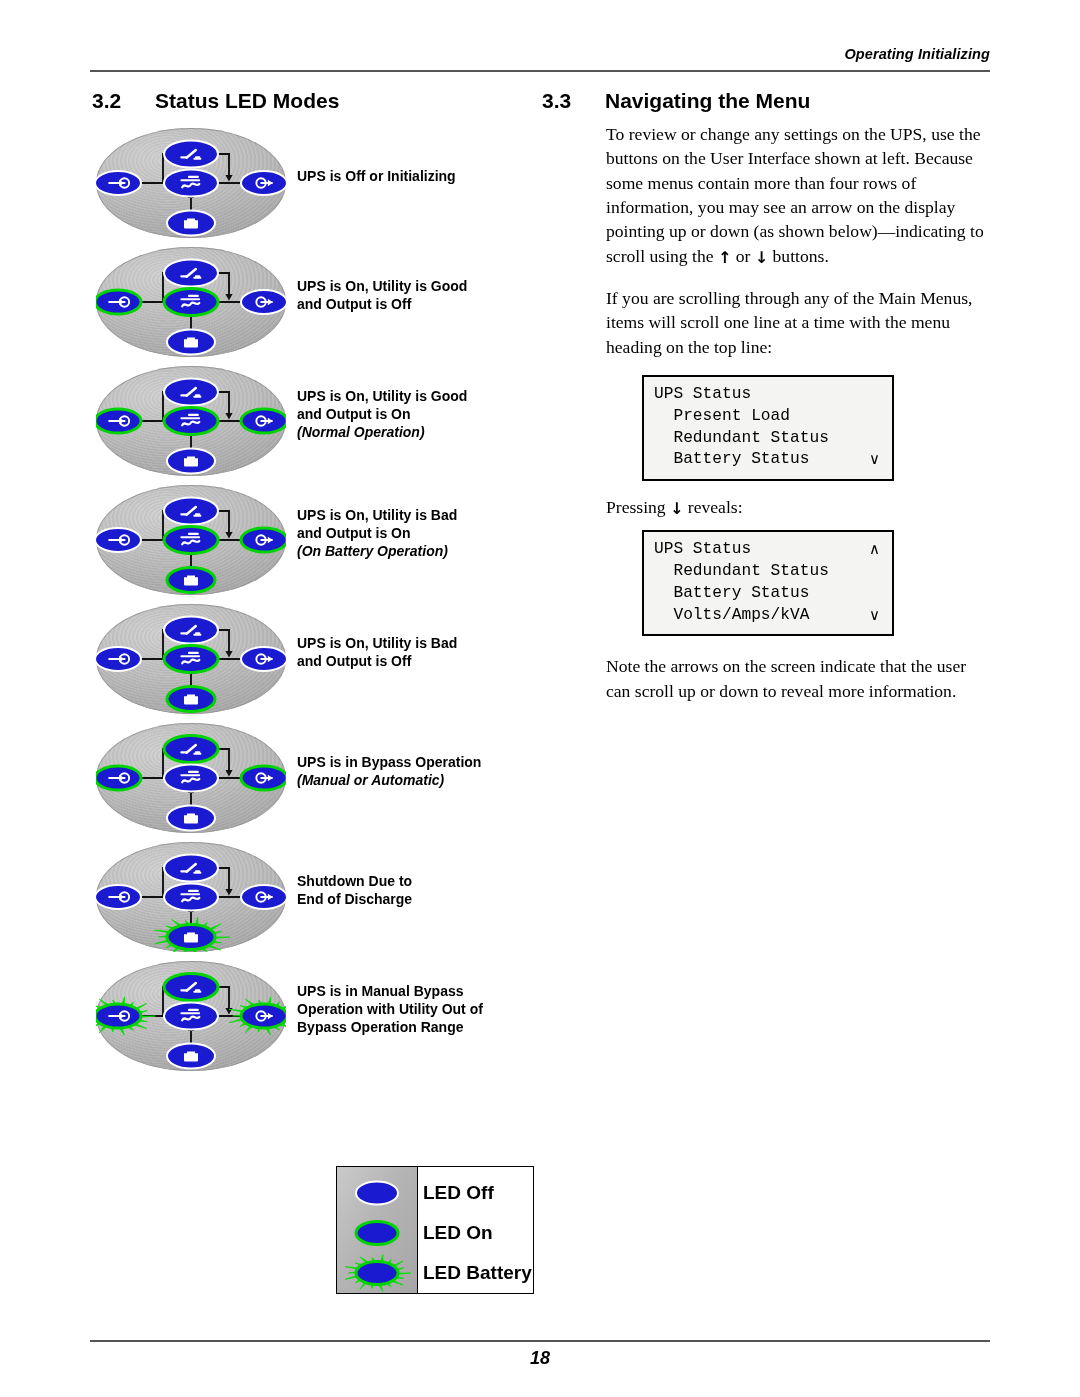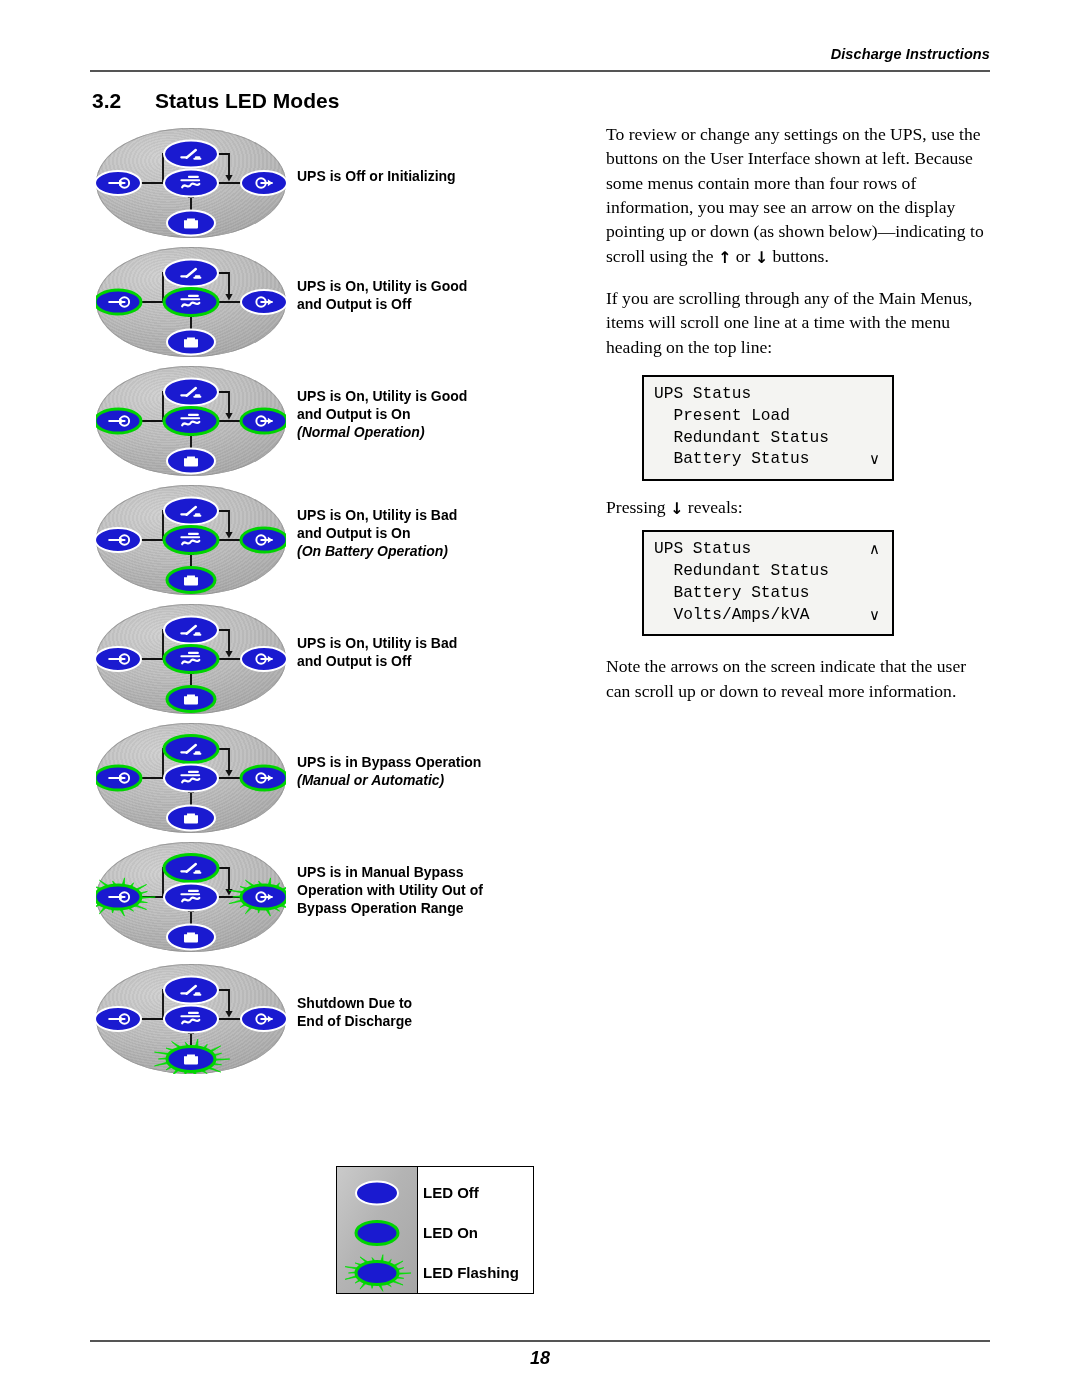--- a/index.html
+++ b/index.html
@@ -48,21 +48,21 @@
   .lbl.p2{top:31px;}
   .lbl.p1{top:40px;}
 
   
   .legend{position:absolute;left:336px;top:1166px;width:198px;height:128px;
           border:1.5px solid #000;background:#fff;box-sizing:border-box;}
   .legend .swatchcol{position:absolute;left:0;top:0;width:80px;height:100%;
           background:linear-gradient(120deg,#cacaca,#b4b4b4 45%,#a6a6a6);
           border-right:1.5px solid #000;}
   .legend .lrow{position:absolute;left:86px;width:110px;height:40px;line-height:40px;
-          font-family:"Liberation Sans",sans-serif;font-weight:bold;font-size:15px;}
+          font-family:"Liberation Sans",sans-serif;font-weight:bold;font-size:19px;}
   .legend .lswatch{position:absolute;left:0;width:80px;height:40px;}
   #lg0{top:6px;} #lg1{top:46px;} #lg2{top:86px;}
 
   
   .rcol{position:absolute;left:606px;top:122px;width:384px;}
   .para{font-family:"Liberation Serif",serif;font-size:17.6px;line-height:1.385;
         margin:0 0 17px 0;text-align:left;}
   .para.tight{margin-bottom:16px;}
 
   .arrow-g{font-family:"DejaVu Sans",sans-serif;font-size:16px;font-weight:bold;
@@ -78,25 +78,28 @@
        line-height:1.345;white-space:pre;position:relative;}
   .lcd .line .car{position:absolute;right:2px;top:0;font-family:"DejaVu Sans",sans-serif;font-size:15px;}
 
   .press{font-family:"Liberation Serif",serif;font-size:17.6px;margin:16px 0 12px 0;}
 </style>
 </head>
 <body>
 
 <div class="page">
 
-  <div class="hdr-text">Discharge Instructions</div>
+  <div class="hdr-text">Operating Initializing</div>
   <div class="hdr-rule"></div>
 
   <div class="sec" id="sec32">
     <span class="num">3.2</span><span>Status LED Modes</span>
+  </div>
+  <div class="sec" id="sec33">
+    <span class="num">3.3</span><span>Navigating the Menu</span>
   </div>
 
   <div class="led-col" id="led-col">
       <div class="row">
         <div class="oval"></div>
         <div class="diag"><svg width="190" height="110" viewBox="0 0 190 110" xmlns="http://www.w3.org/2000/svg">
             <g stroke="#111" stroke-width="1.9" fill="none" stroke-linecap="butt">
     <path d="M31 55 H 67"></path>
     <path d="M67 55 V 26 H 78"></path>
     <path d="M112 26 H 133 V 47"></path>
@@ -517,20 +520,112 @@
               <g transform="translate(95,95) scale(0.92)">
                 <g fill="#fff" stroke="none">
                   <path d="M-7.6 -3.0 h3.3 v-1.9 h8.6 v1.9 h3.3 v8.0 a1.1 1.1 0 0 1 -1.1 1.1 h-13 a1.1 1.1 0 0 1 -1.1 -1.1 z"></path>
                 </g>
               </g>
             </g>
           </svg></div>
         <div class="lbl p2">
           <span style="display: block;">UPS is in Bypass Operation</span>
           <span class="it">(Manual or Automatic)</span>
+        </div>
+      </div>
+      <div class="row">
+        <div class="oval"></div>
+        <div class="diag"><svg width="190" height="110" viewBox="0 0 190 110" xmlns="http://www.w3.org/2000/svg">
+            <g stroke="#111" stroke-width="1.9" fill="none" stroke-linecap="butt">
+    <path d="M31 55 H 67"></path>
+    <path d="M67 55 V 26 H 78"></path>
+    <path d="M112 26 H 133 V 47"></path>
+    <path d="M114 55 H 154"></path>
+    <path d="M95 70 V 83"></path>
+  </g>
+  <g fill="#111" stroke="none">
+    <path d="M78 22.4 L 84.4 26 L 78 29.6 Z"></path>
+    <path d="M129.4 47 L 133 53.4 L 136.6 47 Z"></path>
+    <path d="M154 51.4 L 160.4 55 L 154 58.6 Z"></path>
+    <path d="M91.6 70 L 95 64.2 L 98.4 70 Z"></path>
+    <path d="M91.6 83 L 95 88.8 L 98.4 83 Z"></path>
+  </g>
+            <g>
+              <ellipse cx="95" cy="26" rx="27" ry="13.5" fill="#1a1ad0" stroke="#ffffff" stroke-width="2"></ellipse>
+              <g transform="translate(95,26) scale(0.92)">
+                <g stroke="#fff" fill="none" stroke-linecap="round">
+                  <path d="M-10.5 3.6 L -4.6 3.6" stroke-width="2.4"></path>
+                  <path d="M-4.8 4.0 L 5.2 -4.4" stroke-width="2.7"></path>
+                  <path d="M5.4 3.6 L 9.0 3.6" stroke-width="2.4"></path>
+                  <path d="M3.6 5.2 L 10.2 5.2" stroke-width="2.2"></path>
+                </g>
+              </g>
+            </g>
+            <g>
+              <ellipse cx="22" cy="55" rx="23" ry="12" fill="#1a1ad0" stroke="#ffffff" stroke-width="2"></ellipse>
+              <g transform="translate(22,55) scale(0.92)">
+                <g stroke="#fff" stroke-width="2.1" fill="none" stroke-linecap="round">
+                  <circle cx="7.0" cy="0" r="5.1"></circle>
+                  <path d="M-9.6 0 H 7.2"></path>
+                  <path d="M1.4 -3.4 L 6.6 0 L 1.4 3.4 Z" fill="#fff" stroke="none"></path>
+                </g>
+              </g>
+            </g>
+            <g>
+              <ellipse cx="95" cy="55" rx="27" ry="13.5" fill="#1a1ad0" stroke="#ffffff" stroke-width="2"></ellipse>
+              <g transform="translate(95,55) scale(0.92)">
+                <g stroke="#fff" fill="none" stroke-linecap="round">
+                  <path d="M-10.4 -3.0 L 8.8 -3.0" stroke-width="2.3"></path>
+                  <path d="M-2.2 -6.6 L 7.4 -6.6" stroke-width="2.3"></path>
+                  <path d="M-9.6 4.6 C -6.6 -1.0, -3.4 7.2, -0.4 2.2 C 2.4 -2.4, 5.6 5.0, 9.0 1.0" stroke-width="2.4"></path>
+                </g>
+              </g>
+            </g>
+            <g>
+              <ellipse cx="168" cy="55" rx="23" ry="12" fill="#1a1ad0" stroke="#ffffff" stroke-width="2"></ellipse>
+              <g transform="translate(168,55) scale(0.92)">
+                <g stroke="#fff" stroke-width="2.1" fill="none" stroke-linecap="round">
+                  <circle cx="-3.2" cy="0" r="5.1"></circle>
+                  <path d="M-3.0 0 H 8.6"></path>
+                  <path d="M4.2 -3.4 L 9.4 0 L 4.2 3.4 Z" fill="#fff" stroke="none"></path>
+                </g>
+              </g>
+            </g>
+            <g>
+              <path d="M117.56 95.00 L133.88 95.00 L117.35 96.59 Z" fill="#00e000" stroke="#00e000" stroke-width="0.7"></path>
+              <path d="M116.20 99.02 L125.67 100.81 L114.96 100.48 Z" fill="#00e000" stroke="#00e000" stroke-width="0.7"></path>
+              <path d="M112.28 102.55 L124.78 108.02 L110.15 103.70 Z" fill="#00e000" stroke="#00e000" stroke-width="0.7"></path>
+              <path d="M106.28 105.18 L111.32 109.72 L103.52 105.88 Z" fill="#00e000" stroke="#00e000" stroke-width="0.7"></path>
+              <path d="M98.92 106.57 L101.75 114.94 L95.87 106.74 Z" fill="#00e000" stroke="#00e000" stroke-width="0.7"></path>
+              <path d="M91.08 106.57 L89.33 111.74 L88.10 106.19 Z" fill="#00e000" stroke="#00e000" stroke-width="0.7"></path>
+              <path d="M83.72 105.18 L75.56 112.54 L81.17 104.28 Z" fill="#00e000" stroke="#00e000" stroke-width="0.7"></path>
+              <path d="M77.72 102.55 L70.00 105.93 L75.91 101.26 Z" fill="#00e000" stroke="#00e000" stroke-width="0.7"></path>
+              <path d="M73.80 99.02 L58.46 101.93 L72.95 97.48 Z" fill="#00e000" stroke="#00e000" stroke-width="0.7"></path>
+              <path d="M72.44 95.00 L62.36 95.00 L72.65 93.41 Z" fill="#00e000" stroke="#00e000" stroke-width="0.7"></path>
+              <path d="M73.80 90.98 L58.46 88.07 L75.04 89.52 Z" fill="#00e000" stroke="#00e000" stroke-width="0.7"></path>
+              <path d="M77.72 87.45 L70.00 84.07 L79.85 86.30 Z" fill="#00e000" stroke="#00e000" stroke-width="0.7"></path>
+              <path d="M83.72 84.82 L75.56 77.46 L86.48 84.12 Z" fill="#00e000" stroke="#00e000" stroke-width="0.7"></path>
+              <path d="M91.08 83.43 L89.33 78.26 L94.13 83.26 Z" fill="#00e000" stroke="#00e000" stroke-width="0.7"></path>
+              <path d="M98.92 83.43 L101.75 75.06 L101.90 83.81 Z" fill="#00e000" stroke="#00e000" stroke-width="0.7"></path>
+              <path d="M106.28 84.82 L111.32 80.28 L108.83 85.72 Z" fill="#00e000" stroke="#00e000" stroke-width="0.7"></path>
+              <path d="M112.28 87.45 L124.78 81.98 L114.09 88.74 Z" fill="#00e000" stroke="#00e000" stroke-width="0.7"></path>
+              <path d="M116.20 90.98 L125.67 89.19 L117.05 92.52 Z" fill="#00e000" stroke="#00e000" stroke-width="0.7"></path>
+            </g>
+            <g>
+              <ellipse cx="95" cy="95" rx="24" ry="12.5" fill="#1a1ad0" stroke="#00d400" stroke-width="3"></ellipse>
+              <g transform="translate(95,95) scale(0.92)">
+                <g fill="#fff" stroke="none">
+                  <path d="M-7.6 -3.0 h3.3 v-1.9 h8.6 v1.9 h3.3 v8.0 a1.1 1.1 0 0 1 -1.1 1.1 h-13 a1.1 1.1 0 0 1 -1.1 -1.1 z"></path>
+                </g>
+              </g>
+            </g>
+          </svg></div>
+        <div class="lbl p2">
+          <span style="display: block;">Shutdown Due to</span>
+          <span style="display: block;">End of Discharge</span>
         </div>
       </div>
       <div class="row tall">
         <div class="oval"></div>
         <div class="diag"><svg width="190" height="110" viewBox="0 0 190 110" xmlns="http://www.w3.org/2000/svg">
             <g stroke="#111" stroke-width="1.9" fill="none" stroke-linecap="butt">
     <path d="M31 55 H 67"></path>
     <path d="M67 55 V 26 H 78"></path>
     <path d="M112 26 H 133 V 47"></path>
     <path d="M114 55 H 154"></path>
@@ -632,112 +727,20 @@
                 </g>
               </g>
             </g>
           </svg></div>
         <div class="lbl p3">
           <span style="display: block;">UPS is in Manual Bypass</span>
           <span style="display: block;">Operation with Utility Out of</span>
           <span style="display: block;">Bypass Operation Range</span>
         </div>
       </div>
-      <div class="row">
-        <div class="oval"></div>
-        <div class="diag"><svg width="190" height="110" viewBox="0 0 190 110" xmlns="http://www.w3.org/2000/svg">
-            <g stroke="#111" stroke-width="1.9" fill="none" stroke-linecap="butt">
-    <path d="M31 55 H 67"></path>
-    <path d="M67 55 V 26 H 78"></path>
-    <path d="M112 26 H 133 V 47"></path>
-    <path d="M114 55 H 154"></path>
-    <path d="M95 70 V 83"></path>
-  </g>
-  <g fill="#111" stroke="none">
-    <path d="M78 22.4 L 84.4 26 L 78 29.6 Z"></path>
-    <path d="M129.4 47 L 133 53.4 L 136.6 47 Z"></path>
-    <path d="M154 51.4 L 160.4 55 L 154 58.6 Z"></path>
-    <path d="M91.6 70 L 95 64.2 L 98.4 70 Z"></path>
-    <path d="M91.6 83 L 95 88.8 L 98.4 83 Z"></path>
-  </g>
-            <g>
-              <ellipse cx="95" cy="26" rx="27" ry="13.5" fill="#1a1ad0" stroke="#ffffff" stroke-width="2"></ellipse>
-              <g transform="translate(95,26) scale(0.92)">
-                <g stroke="#fff" fill="none" stroke-linecap="round">
-                  <path d="M-10.5 3.6 L -4.6 3.6" stroke-width="2.4"></path>
-                  <path d="M-4.8 4.0 L 5.2 -4.4" stroke-width="2.7"></path>
-                  <path d="M5.4 3.6 L 9.0 3.6" stroke-width="2.4"></path>
-                  <path d="M3.6 5.2 L 10.2 5.2" stroke-width="2.2"></path>
-                </g>
-              </g>
-            </g>
-            <g>
-              <ellipse cx="22" cy="55" rx="23" ry="12" fill="#1a1ad0" stroke="#ffffff" stroke-width="2"></ellipse>
-              <g transform="translate(22,55) scale(0.92)">
-                <g stroke="#fff" stroke-width="2.1" fill="none" stroke-linecap="round">
-                  <circle cx="7.0" cy="0" r="5.1"></circle>
-                  <path d="M-9.6 0 H 7.2"></path>
-                  <path d="M1.4 -3.4 L 6.6 0 L 1.4 3.4 Z" fill="#fff" stroke="none"></path>
-                </g>
-              </g>
-            </g>
-            <g>
-              <ellipse cx="95" cy="55" rx="27" ry="13.5" fill="#1a1ad0" stroke="#ffffff" stroke-width="2"></ellipse>
-              <g transform="translate(95,55) scale(0.92)">
-                <g stroke="#fff" fill="none" stroke-linecap="round">
-                  <path d="M-10.4 -3.0 L 8.8 -3.0" stroke-width="2.3"></path>
-                  <path d="M-2.2 -6.6 L 7.4 -6.6" stroke-width="2.3"></path>
-                  <path d="M-9.6 4.6 C -6.6 -1.0, -3.4 7.2, -0.4 2.2 C 2.4 -2.4, 5.6 5.0, 9.0 1.0" stroke-width="2.4"></path>
-                </g>
-              </g>
-            </g>
-            <g>
-              <ellipse cx="168" cy="55" rx="23" ry="12" fill="#1a1ad0" stroke="#ffffff" stroke-width="2"></ellipse>
-              <g transform="translate(168,55) scale(0.92)">
-                <g stroke="#fff" stroke-width="2.1" fill="none" stroke-linecap="round">
-                  <circle cx="-3.2" cy="0" r="5.1"></circle>
-                  <path d="M-3.0 0 H 8.6"></path>
-                  <path d="M4.2 -3.4 L 9.4 0 L 4.2 3.4 Z" fill="#fff" stroke="none"></path>
-                </g>
-              </g>
-            </g>
-            <g>
-              <path d="M117.56 95.00 L133.88 95.00 L117.35 96.59 Z" fill="#00e000" stroke="#00e000" stroke-width="0.7"></path>
-              <path d="M116.20 99.02 L125.67 100.81 L114.96 100.48 Z" fill="#00e000" stroke="#00e000" stroke-width="0.7"></path>
-              <path d="M112.28 102.55 L124.78 108.02 L110.15 103.70 Z" fill="#00e000" stroke="#00e000" stroke-width="0.7"></path>
-              <path d="M106.28 105.18 L111.32 109.72 L103.52 105.88 Z" fill="#00e000" stroke="#00e000" stroke-width="0.7"></path>
-              <path d="M98.92 106.57 L101.75 114.94 L95.87 106.74 Z" fill="#00e000" stroke="#00e000" stroke-width="0.7"></path>
-              <path d="M91.08 106.57 L89.33 111.74 L88.10 106.19 Z" fill="#00e000" stroke="#00e000" stroke-width="0.7"></path>
-              <path d="M83.72 105.18 L75.56 112.54 L81.17 104.28 Z" fill="#00e000" stroke="#00e000" stroke-width="0.7"></path>
-              <path d="M77.72 102.55 L70.00 105.93 L75.91 101.26 Z" fill="#00e000" stroke="#00e000" stroke-width="0.7"></path>
-              <path d="M73.80 99.02 L58.46 101.93 L72.95 97.48 Z" fill="#00e000" stroke="#00e000" stroke-width="0.7"></path>
-              <path d="M72.44 95.00 L62.36 95.00 L72.65 93.41 Z" fill="#00e000" stroke="#00e000" stroke-width="0.7"></path>
-              <path d="M73.80 90.98 L58.46 88.07 L75.04 89.52 Z" fill="#00e000" stroke="#00e000" stroke-width="0.7"></path>
-              <path d="M77.72 87.45 L70.00 84.07 L79.85 86.30 Z" fill="#00e000" stroke="#00e000" stroke-width="0.7"></path>
-              <path d="M83.72 84.82 L75.56 77.46 L86.48 84.12 Z" fill="#00e000" stroke="#00e000" stroke-width="0.7"></path>
-              <path d="M91.08 83.43 L89.33 78.26 L94.13 83.26 Z" fill="#00e000" stroke="#00e000" stroke-width="0.7"></path>
-              <path d="M98.92 83.43 L101.75 75.06 L101.90 83.81 Z" fill="#00e000" stroke="#00e000" stroke-width="0.7"></path>
-              <path d="M106.28 84.82 L111.32 80.28 L108.83 85.72 Z" fill="#00e000" stroke="#00e000" stroke-width="0.7"></path>
-              <path d="M112.28 87.45 L124.78 81.98 L114.09 88.74 Z" fill="#00e000" stroke="#00e000" stroke-width="0.7"></path>
-              <path d="M116.20 90.98 L125.67 89.19 L117.05 92.52 Z" fill="#00e000" stroke="#00e000" stroke-width="0.7"></path>
-            </g>
-            <g>
-              <ellipse cx="95" cy="95" rx="24" ry="12.5" fill="#1a1ad0" stroke="#00d400" stroke-width="3"></ellipse>
-              <g transform="translate(95,95) scale(0.92)">
-                <g fill="#fff" stroke="none">
-                  <path d="M-7.6 -3.0 h3.3 v-1.9 h8.6 v1.9 h3.3 v8.0 a1.1 1.1 0 0 1 -1.1 1.1 h-13 a1.1 1.1 0 0 1 -1.1 -1.1 z"></path>
-                </g>
-              </g>
-            </g>
-          </svg></div>
-        <div class="lbl p2">
-          <span style="display: block;">Shutdown Due to</span>
-          <span style="display: block;">End of Discharge</span>
-        </div>
-      </div>
     </div>
 
   <div class="legend">
     <div class="swatchcol"></div>
     <div id="legend-rows">
         <div class="lswatch" style="top: 6px;"><svg width="80" height="40" viewBox="0 0 80 40" xmlns="http://www.w3.org/2000/svg">
             <g>
               <ellipse cx="40" cy="20" rx="21" ry="11.5" fill="#1a1ad0" stroke="#ffffff" stroke-width="2"></ellipse>
               <g transform="translate(40,20) scale(0.92)"></g>
             </g>
@@ -769,21 +772,21 @@
               <path d="M43.43 9.35 L45.91 1.65 L46.03 9.71 Z" fill="#00e000" stroke="#00e000" stroke-width="0.7"></path>
               <path d="M49.87 10.64 L54.28 6.46 L52.10 11.46 Z" fill="#00e000" stroke="#00e000" stroke-width="0.7"></path>
               <path d="M55.12 13.05 L66.06 8.02 L56.70 14.24 Z" fill="#00e000" stroke="#00e000" stroke-width="0.7"></path>
               <path d="M58.55 16.30 L66.84 14.65 L59.29 17.72 Z" fill="#00e000" stroke="#00e000" stroke-width="0.7"></path>
             </g>
             <g>
               <ellipse cx="40" cy="20" rx="21" ry="11.5" fill="#1a1ad0" stroke="#00d400" stroke-width="3"></ellipse>
               <g transform="translate(40,20) scale(0.92)"></g>
             </g>
           </svg></div>
-        <div class="lrow" id="lg2" style="top: 86px;">LED Flashing</div>
+        <div class="lrow" id="lg2" style="top: 86px;">LED Battery</div>
       </div>
   </div>
 
   <div class="rcol">
     <p class="para"><span>To review or change any settings on the UPS, use the buttons on the User Interface shown at left. Because some menus contain more than four rows of information, you may see an arrow on the display pointing up or down (as shown below)—indicating to scroll using the </span><span class="arrow-g">↑</span><span> or </span><span class="arrow-g">↓</span><span> buttons.</span></p>
 
     <p class="para tight">If you are scrolling through any of the Main Menus, items will scroll one line at a time with the menu heading on the top line:</p>
 
     <div id="lcd-0">
         <div class="lcd-wrap">

